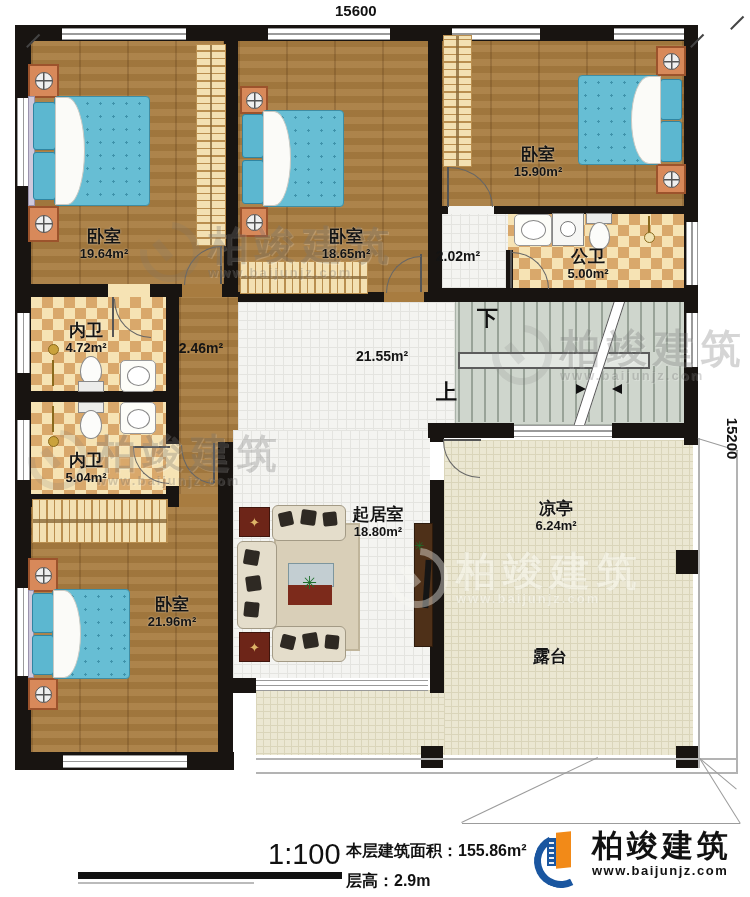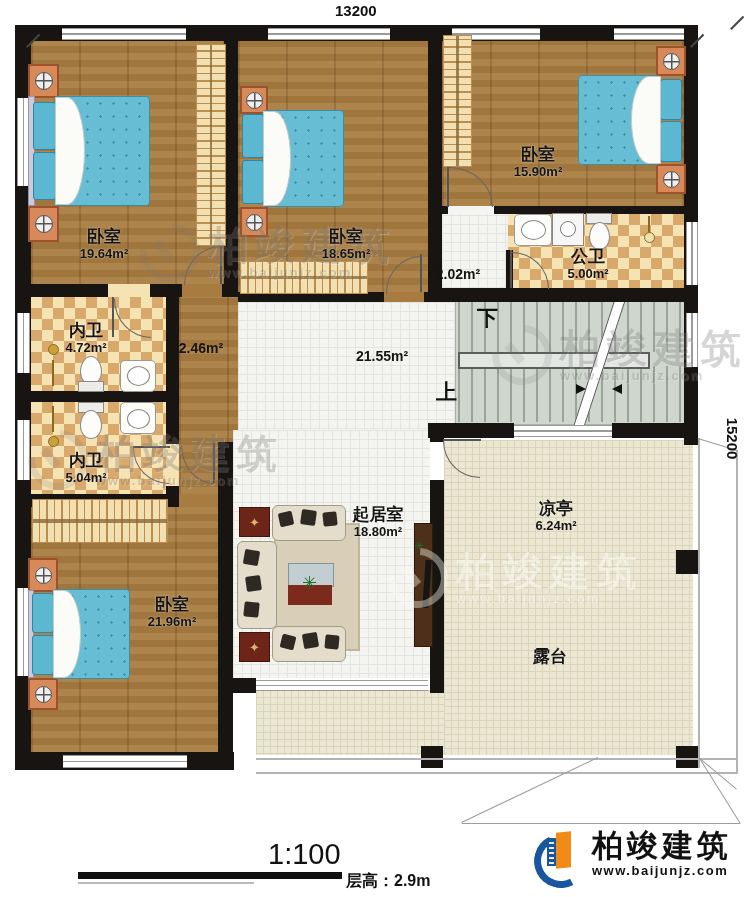--- a/index.html
+++ b/index.html
@@ -384,32 +384,33 @@
     <div class="rname">起居室</div>
       <div class="rarea">18.80m²</div>
     </div>
   <div class="rlabel" style="left:556px;top:500px;">
     <div class="rname">凉亭</div>
       <div class="rarea">6.24m²</div>
     </div>
   <div class="rlabel" style="left:550px;top:648px;">
     <div class="rname">露台</div>
     </div>
-  <div class="slabel" style="left:458px;top:248px;margin-top:18px;"><span>2.02m²</span></div>
+  <div class="slabel" style="left:458px;top:248px;"><span>2.02m²</span></div>
   <div class="slabel" style="left:201px;top:340px;"><span>2.46m²</span></div>
   <div class="slabel" style="left:382px;top:348px;"><span>21.55m²</span></div>
   <div class="stairlbl" style="left:477px;top:304px;"><span>下</span></div>
   <div class="stairlbl" style="left:436px;top:378px;"><span>上</span></div>
 
-  <div class="dim" style="left:335px;top:2px;"><span>13200</span></div>
+  <div class="dim" style="left:335px;top:2px;"><span>15600</span></div>
   <div class="dim" style="left:712px;top:430px;transform:rotate(90deg);transform-origin:center;"><span>15200</span></div>
 
   <div class="t-rule" style="left:78px;top:872px;width:264px;height:7px;"></div>
   <div class="t-rule2" style="left:78px;top:882px;width:176px;height:2px;"></div>
   <div class="t-scale" style="left:268px;top:838px;"><span>1:100</span></div>
+  <div class="t-small" style="left:346px;top:841px;"><span>本层建筑面积：</span><span>155.86m²</span></div>
   <div class="t-small" style="left:346px;top:871px;"><span>层高：</span><span>2.9m</span></div>
   <div class="logo" style="left:534px;top:830px;">
     <div class="logo-ic">
       <div class="logo-swoosh"></div>
         <div class="logo-t1"></div>
         <div class="logo-t2"></div>
     </div>
     <div>
       <div class="logo-name">柏竣建筑</div>
       <div class="logo-url">www.baijunjz.com</div>

